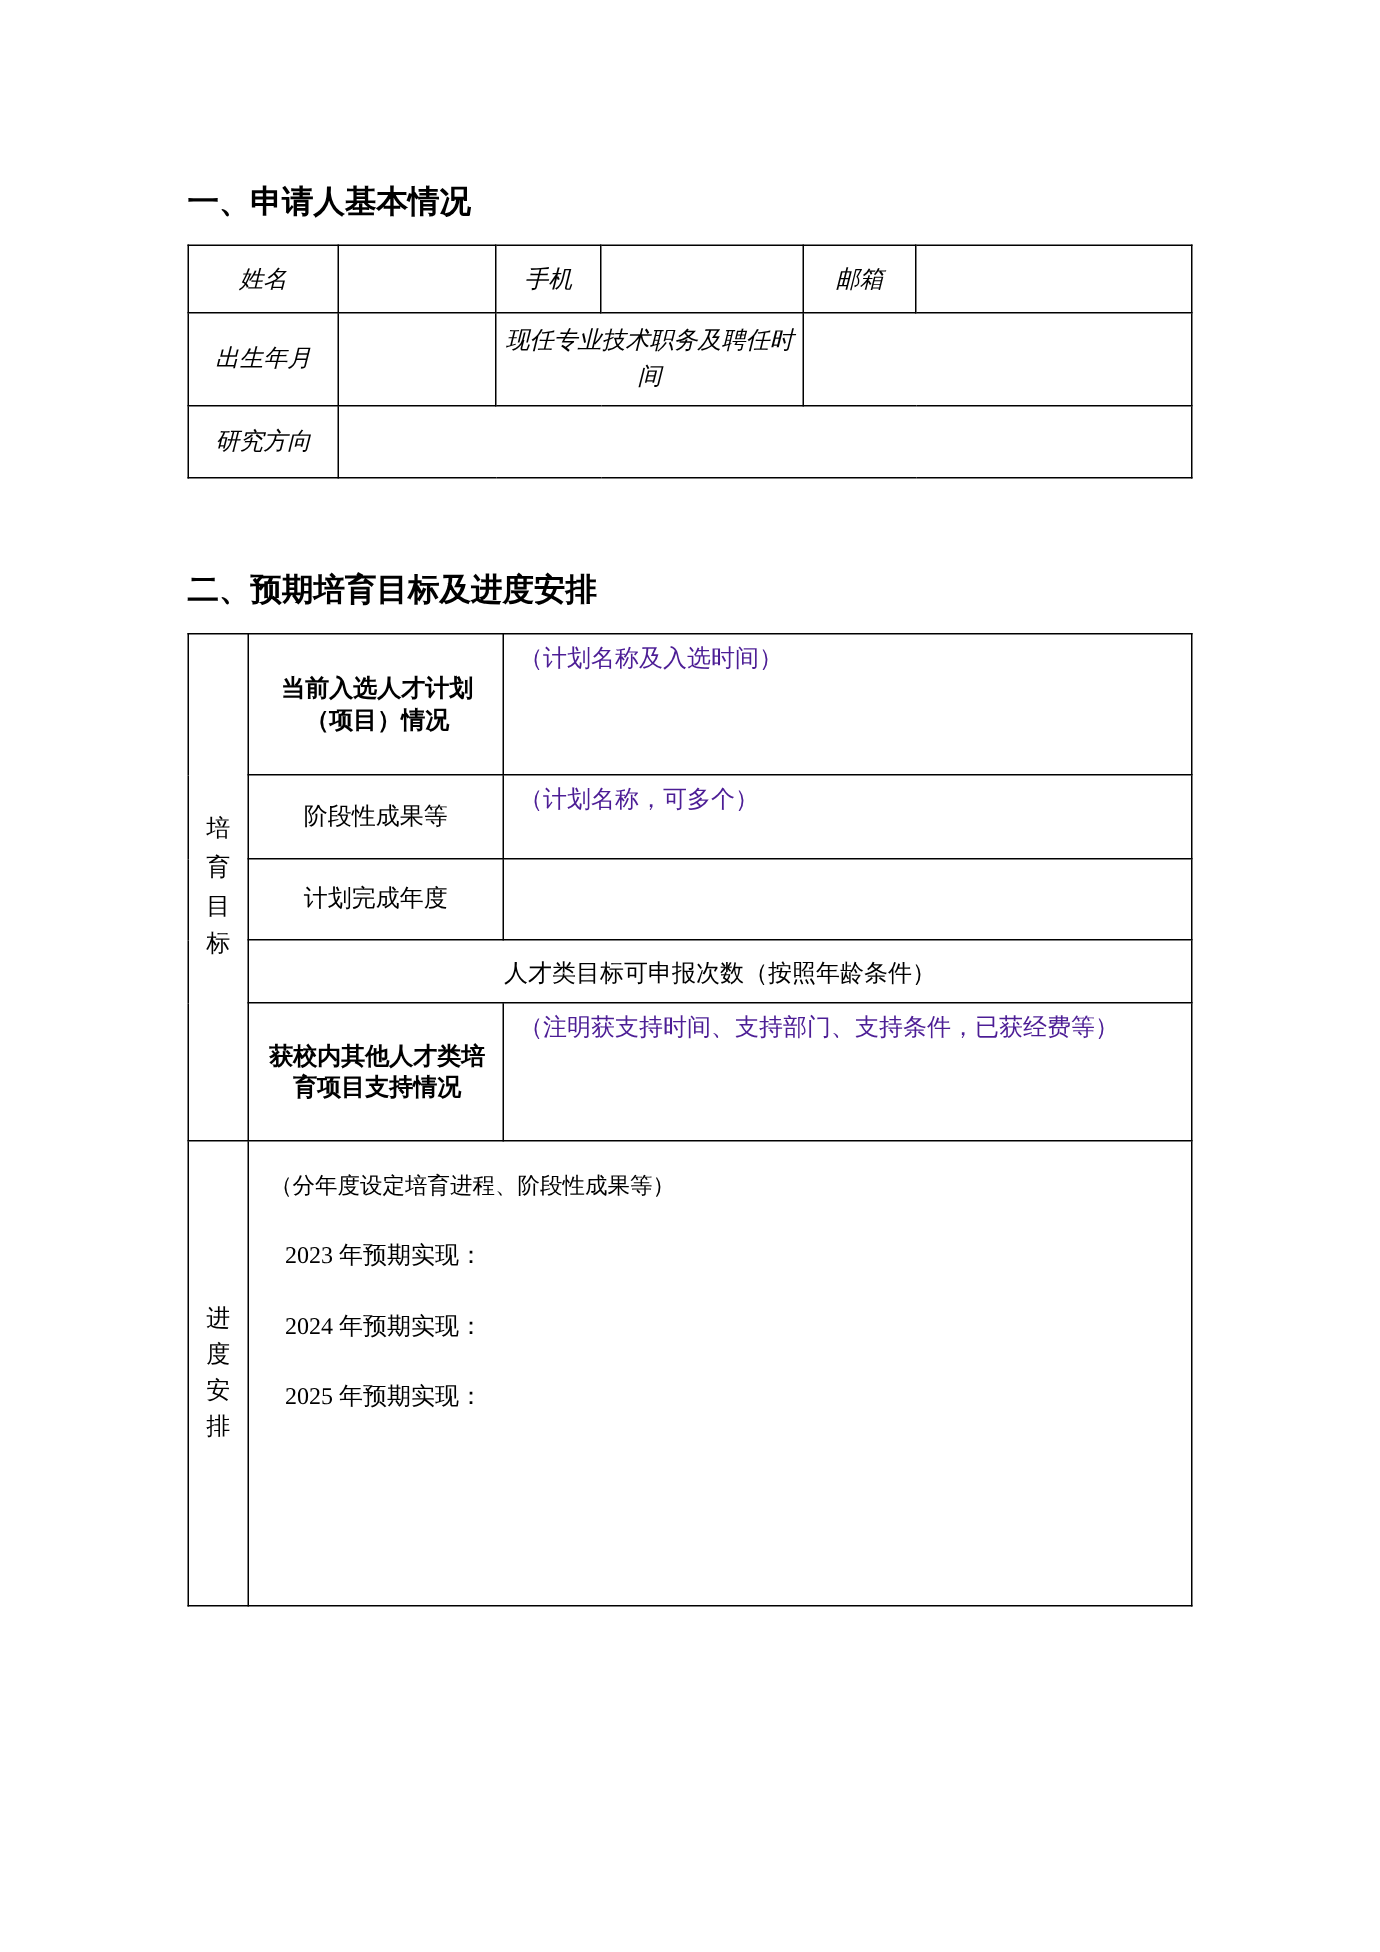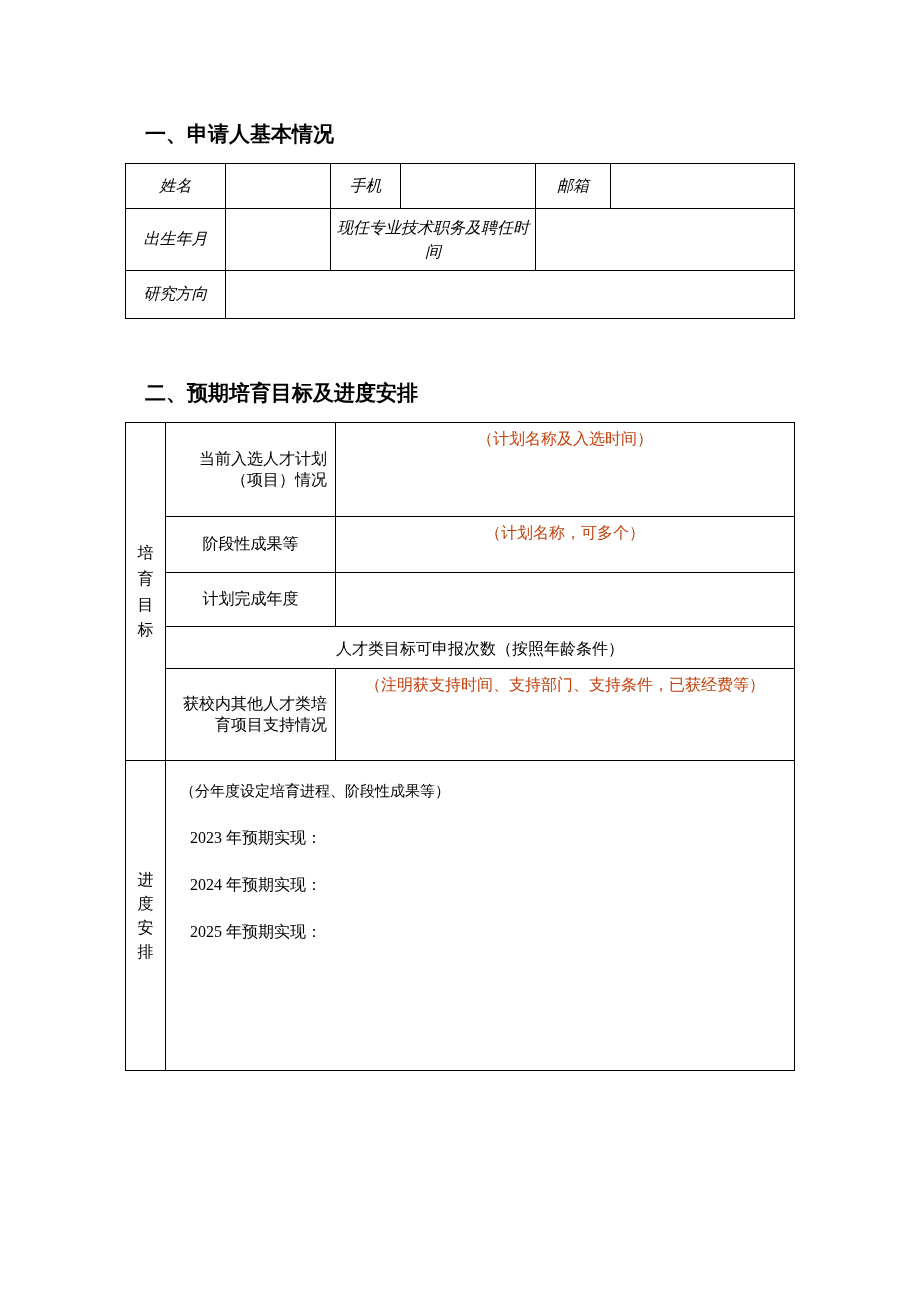--- a/index.html
+++ b/index.html
@@ -13,21 +13,20 @@
       width: 920px;
       height: 1301px;
       padding: 120px 125px 60px 125px;
       color: #000;
     }
     .section-heading {
       font-family: "SimHei", "黑体", sans-serif;
       font-size: 21px;
       font-weight: bold;
       margin-bottom: 15px;
-      margin-left: 20px;
     }
     table {
       border-collapse: collapse;
       width: 100%;
     }
     td, th {
       border: 1px solid #000;
       font-size: 16px;
       text-align: center;
       vertical-align: middle;
@@ -46,27 +45,27 @@
       width: 40px;
       font-size: 16px;
       line-height: 1.4;
     }
     .lbl {
       width: 170px;
       font-size: 16px;
       padding: 10px 8px;
       text-align: center;
     }
-    .lbl-left { text-align: right; padding-left: 10px; }
+    .lbl-left { text-align: center; padding-left: 10px; font-weight: bold; }
     .hint {
       font-size: 15px;
-      text-align: center;
+      text-align: left;
       vertical-align: top;
       padding: 6px 10px;
-      color: #c2410c;
+      color: #4c1d95;
     }
     .mid-head {
       text-align: center;
       font-size: 16px;
       padding: 8px 4px;
     }
     .row-current { height: 94px; }
     .row-goal { height: 56px; }
     .row-year { height: 54px; }
     .row-apply { height: 42px; }

